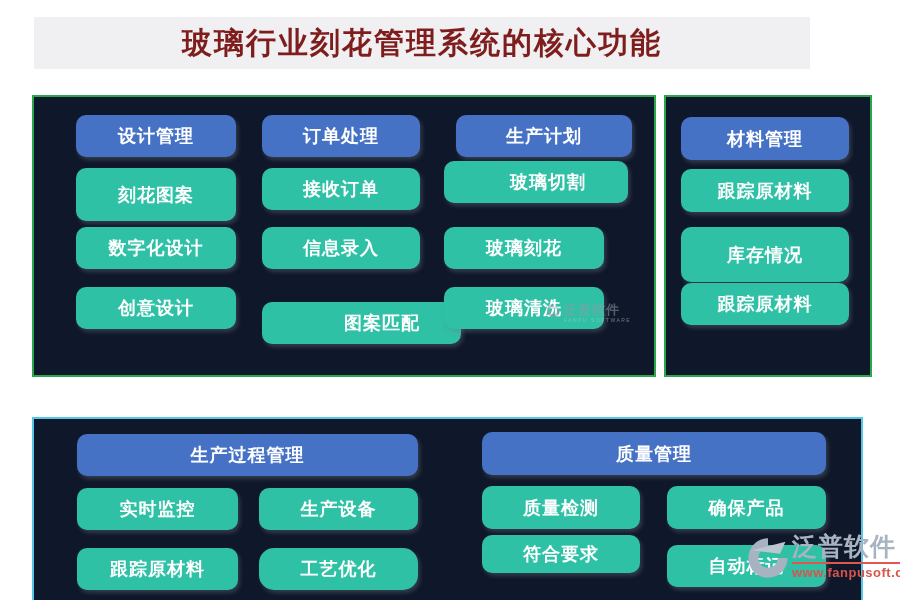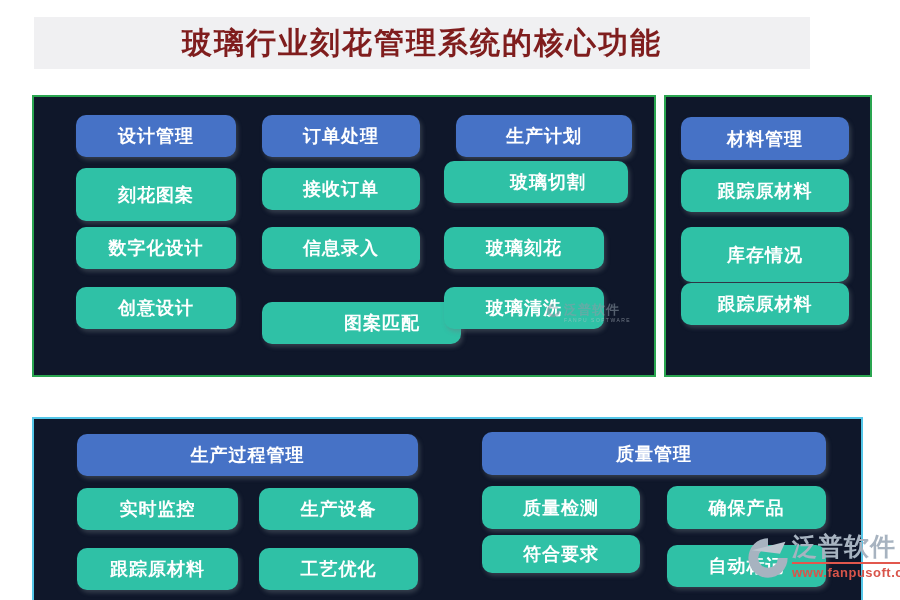--- a/index.html
+++ b/index.html
@@ -79,21 +79,21 @@
   <div class="btn teal" style="left:15px;top:130px;width:168px;height:55px;">库存情况</div>
   <div class="btn teal" style="left:15px;top:186px;width:168px;height:42px;">跟踪原材料</div>
 </div>
 
 <div class="box cyan box-c">
 
   <div class="btn blue" style="left:43px;top:15px;width:341px;height:42px;">生产过程管理</div>
   <div class="btn teal" style="left:43px;top:69px;width:161px;height:42px;">实时监控</div>
   <div class="btn teal" style="left:225px;top:69px;width:159px;height:42px;">生产设备</div>
   <div class="btn teal" style="left:43px;top:129px;width:161px;height:42px;">跟踪原材料</div>
-  <div class="btn teal" style="left:225px;top:129px;width:159px;height:42px;">工艺优化</div>
+  <div class="btn teal" style="left:225px;top:129px;width:159px;height:42px;border-radius:15px;">工艺优化</div>
 
   <div class="btn blue" style="left:448px;top:13px;width:344px;height:43px;">质量管理</div>
   <div class="btn teal" style="left:448px;top:67px;width:158px;height:43px;">质量检测</div>
   <div class="btn teal" style="left:633px;top:67px;width:159px;height:43px;">确保产品</div>
   <div class="btn teal" style="left:448px;top:116px;width:158px;height:38px;">符合要求</div>
   <div class="btn teal" style="left:633px;top:126px;width:159px;height:42px;">自动标记</div>
 </div>
 
 <div class="wm-inline">
   <span class="wm-icon">

